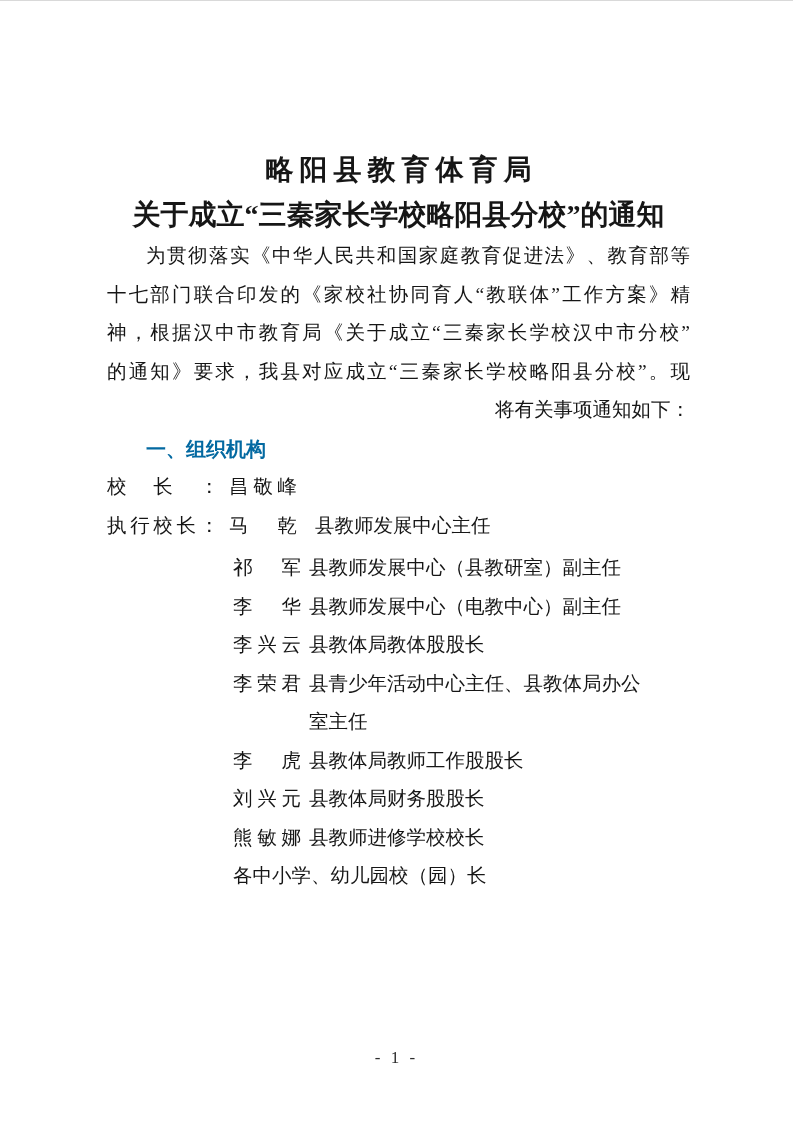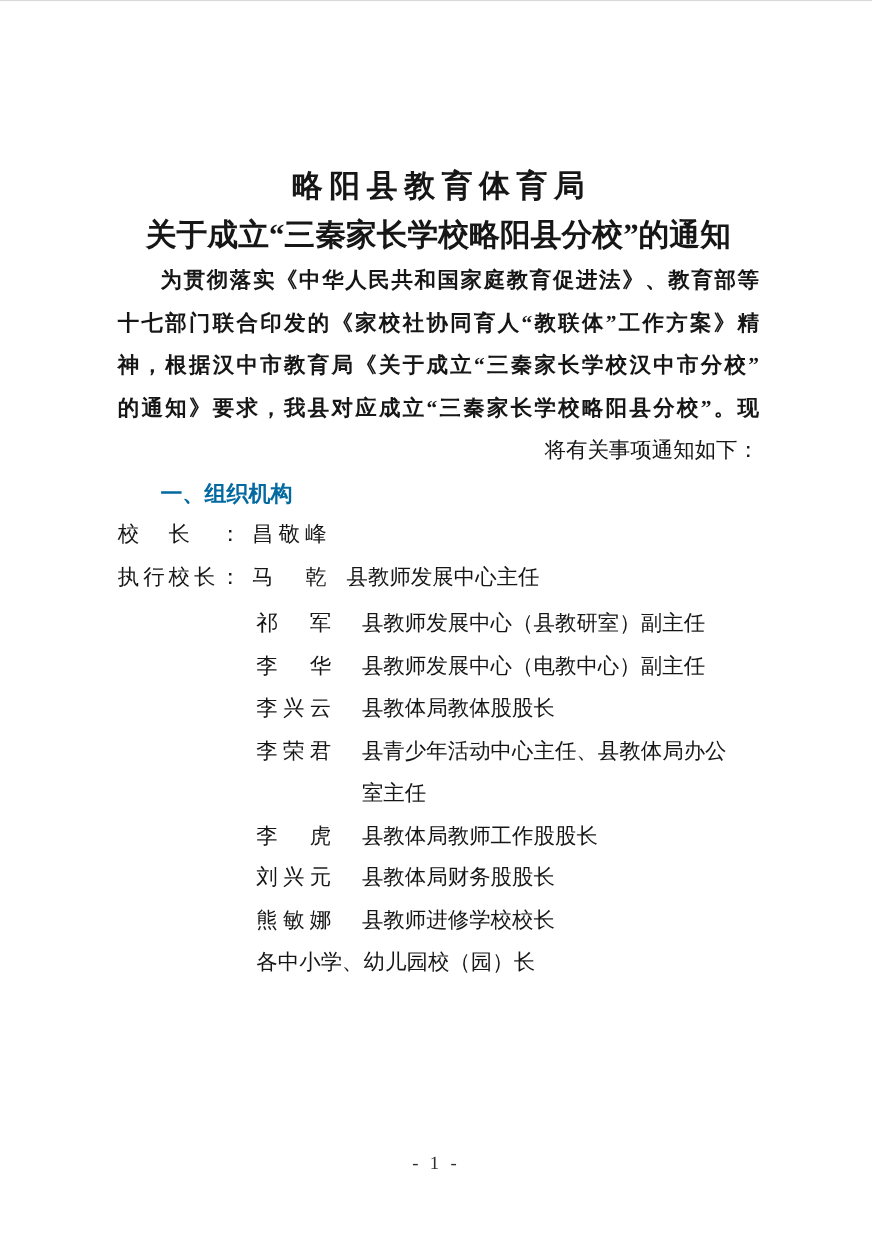--- a/index.html
+++ b/index.html
@@ -42,21 +42,20 @@
     font-size: 19.5px;
     line-height: 38.5px;
   }
   .salutation {
     margin: 38px 0 0 0;
   }
   .pline { margin: 0; text-align: right; }
   .just {
     text-align: justify;
     text-align-last: justify;
-    font-weight: bold;
   }
   .indent { text-indent: 39px; }
   .section-heading {
     margin: 0;
     padding-left: 39px;
     font-size: 20px;
     line-height: 38.5px;
     font-weight: 700;
     font-family: "Liberation Sans", "DejaVu Sans", sans-serif;
     color: #0369a1;
@@ -77,21 +76,21 @@
   }
   .lead-title { margin-left: 18px; white-space: pre-line; }
   .deputy-list { margin-top: 4px; }
   .deputy-row { display: flex; margin-left: 126px; }
   .deputy-name {
     flex: none;
     width: 68px;
     text-align: justify;
     text-align-last: justify;
   }
-  .deputy-title { margin-left: 28px; white-space: pre-line; }
+  .deputy-title { margin-left: 8px; white-space: pre-line; }
   .deputy-row-plain { margin-left: 126px; }
   .page-number {
     position: absolute;
     left: 0;
     right: 0;
     bottom: 54px;
     text-align: center;
     font-size: 17px;
     letter-spacing: 3px;
     color: #2e2e2e;

